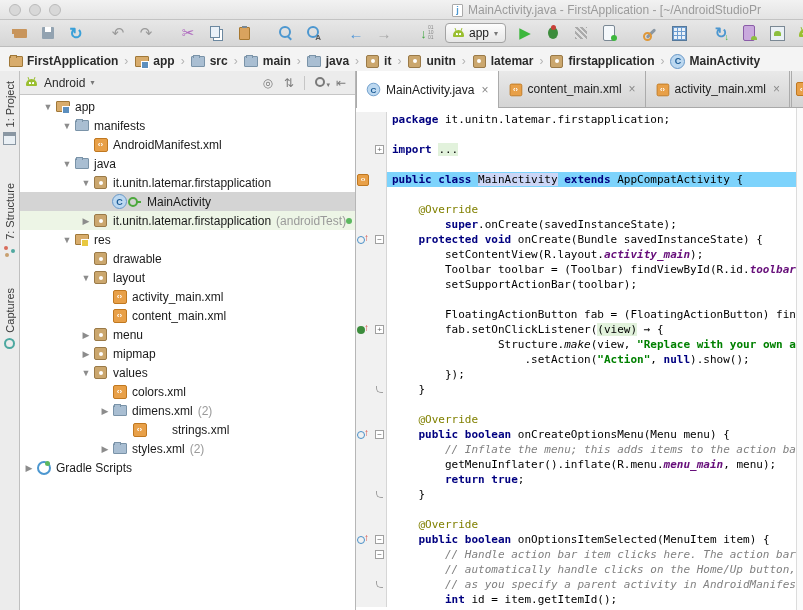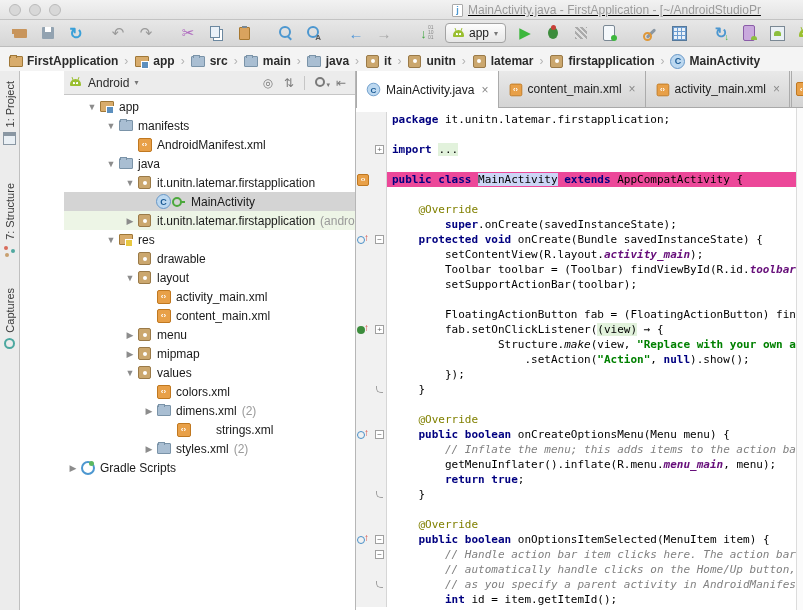--- a/index.html
+++ b/index.html
@@ -6,21 +6,21 @@
   html,body { width:803px; height:610px; overflow:hidden; }
   body { font-family:"Liberation Sans", sans-serif; background:#fff; }
   .app { position:relative; width:803px; height:610px; background:#fff; overflow:hidden; }
 
   
   .titlebar { height:20px; background:linear-gradient(#F2F2F2,#E3E3E3); border-bottom:1px solid #C3C3C3;
               display:flex; align-items:center; position:relative; }
   .tlights { display:flex; gap:8px; margin-left:9px; }
   .tlight { width:12px; height:12px; border-radius:50%; background:#D8D8D8; border:1px solid #BBB; }
   .title-wrap { position:absolute; left:452px; top:0; height:20px; display:flex; align-items:center; gap:5px;
-                white-space:nowrap; overflow:hidden; width:351px;text-decoration:underline; }
+                white-space:nowrap; overflow:hidden; width:351px; }
   .title-java-icon { width:11px; height:13px; background:#FFF; border:1px solid #AAA; border-radius:1px;
                      display:flex; align-items:center; justify-content:center; flex:none; }
   .title-java-icon::before { content:"j"; color:#4C97D0; font-size:9px; font-weight:bold; }
   .title-text { color:#9B9B9B; font-size:12px; }
 
   
   .toolbar { height:27px; background:linear-gradient(#E7E7E7,#D6D6D6); border-bottom:1px solid #BDBDBD;
              display:flex; align-items:center; padding-left:6px; }
   .tsep { width:1px; height:16px; background:#C0C0C0; margin:0 7px; }
   .ticon { width:20px; height:20px; margin:0 4px; display:flex; align-items:center; justify-content:center;
@@ -128,21 +128,21 @@
   .lb-label { writing-mode:vertical-rl; transform:rotate(180deg); font-size:11px; color:#3A3A3A; }
   .lbi { width:13px; height:13px; position:relative; flex:none; }
   .lbi-project { border:1px solid #8A97A3; background:linear-gradient(#8A97A3 3px,#EAF0F5 3px); }
   .lbi-structure::before { content:""; position:absolute; width:4px; height:4px; border-radius:50%; background:#D86C5C;
             left:1px; top:1px; box-shadow:7px 3px 0 #50A8A0, 1px 7px 0 #C8A070; }
   .lbi-captures { border:2px solid #4CA8A0; border-radius:50%; width:11px; height:11px; }
   .gap1 { margin-top:38px; }
   .gap2 { margin-top:30px; }
 
   
-  .ppanel { width:336px; background:#FFF; border-right:1px solid #B6B6B6; flex:none; display:flex; flex-direction:column;padding-left:44px; }
+  .ppanel { width:336px; background:#FFF; border-right:1px solid #B6B6B6; flex:none; display:flex; flex-direction:column; }
   .pp-header { height:24px; background:#ECECEC; border-bottom:1px solid #C6C6C6; display:flex; align-items:center;
             padding:0 6px; gap:5px; flex:none; }
   .pp-mode-label { font-size:12px; color:#2B2B2B; margin-left:2px; }
   .pp-spacer { flex:1; }
   .phi { color:#7A7A7A; font-size:12px; width:16px; text-align:center; position:relative; }
   .phi-gear::before { content:""; display:inline-block; width:6px; height:6px; border:2px solid #7A7A7A; border-radius:50%; }
   .phi-gear::after { content:"▾"; font-size:7px; color:#7A7A7A; position:absolute; right:-2px; bottom:1px; }
   .pp-hsep { width:1px; height:14px; background:#C6C6C6; margin:0 2px; }
   .tree { flex:1; overflow:hidden; padding-top:2px; }
   .trow { height:19px; display:flex; align-items:center; font-size:12px; color:#1A1A1A; }
@@ -166,21 +166,21 @@
           display:flex; align-items:center; padding-left:3px; overflow:hidden; }
 
   
   .code { flex:1; background:#FFF; padding-top:4px; overflow:hidden; position:relative; }
   .cl { display:flex; height:15px; align-items:center; }
   .gl { width:17px; align-self:stretch; background:#F1F1F1; display:flex; align-items:center; padding-left:1px; flex:none; }
   .gf { width:14px; align-self:stretch; background:#F1F1F1; border-right:1px solid #D6D6D6; display:flex;
         align-items:center; justify-content:center; flex:none; }
   .ct { flex:1; white-space:pre; font-family:"DejaVu Sans Mono", monospace; font-size:11px; line-height:15px;
         padding-left:5px; overflow:hidden; color:#000; }
-  .cl.hl .ct { background:#ec4899; }
+  .cl.hl .ct { background:#7dd3fc; }
   .k { color:#000080; font-weight:bold; }
   .s { color:#008000; font-weight:bold; }
   .c { color:#808080; font-style:italic; }
   .a { color:#808000; }
   .f { color:#660E7A; font-weight:bold; font-style:italic; }
   .m { font-style:italic; }
   .fold { background:#E2F2DC; }
   .idsel { background:#CCD6F6; }
   .gm-plus, .gm-minus { width:9px; height:9px; border:1px solid #A0A0A0; background:#FFF; font-size:8px; line-height:7px;
         text-align:center; color:#666; }

